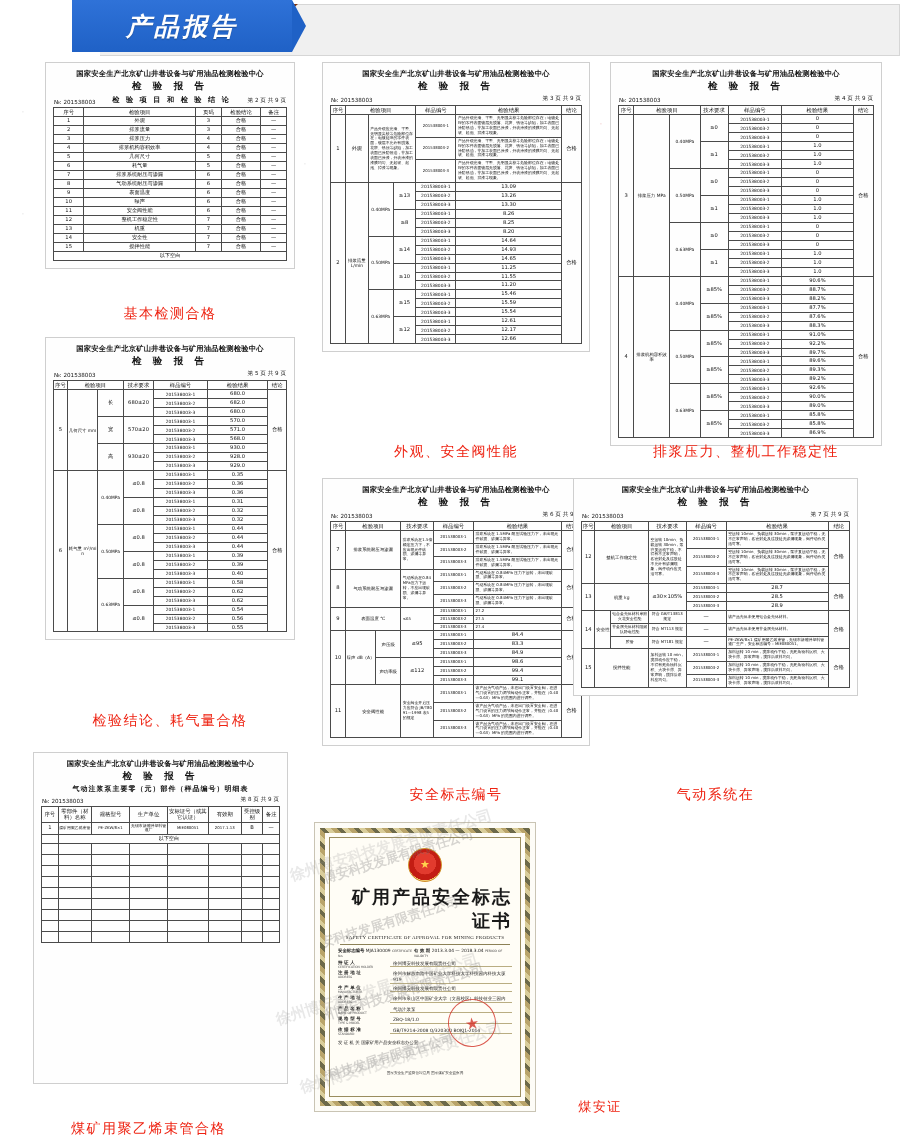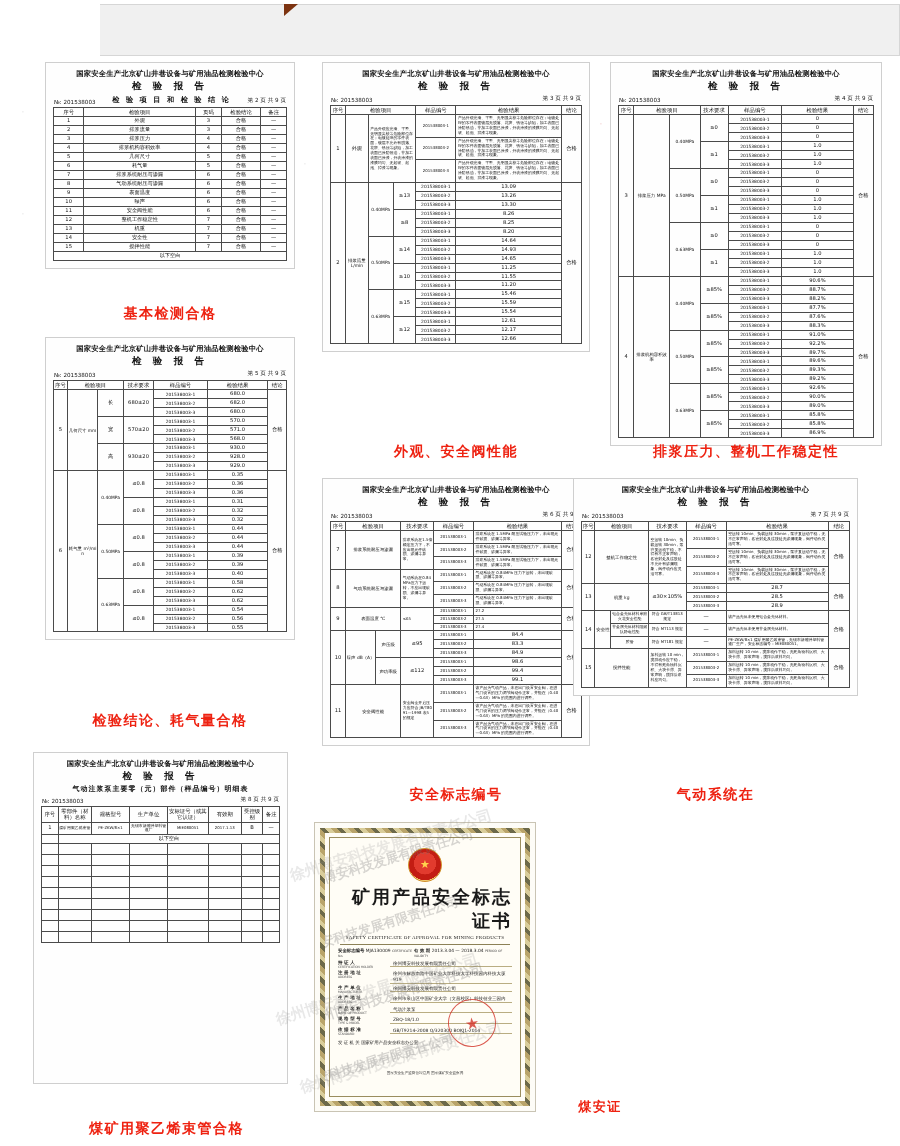--- a/index.html
+++ b/index.html
@@ -72,21 +72,21 @@
     padding:1px 0.5px; font-weight:normal; word-break:break-all;
   }
   table.rep th{ font-size:5.4px; }
   .tleft{ text-align:left !important; padding-left:1.5px !important; }
   .tiny{ font-size:4.4px; line-height:1.2; }
   .xtiny{ font-size:3.9px; line-height:1.25; }
 
   
   .caption{
     position:absolute; text-align:center;
-    color:#ee2211; font-size:14px; font-weight:bold;
+    color:#ee2211; font-size:14px; font-weight:normal;
     letter-spacing:1.5px; white-space:nowrap;
   }
 
   
   .cert-outer{
     position:absolute; background:#fdfcf7;
     border:1px solid #c9c4b4; padding:5px; overflow:hidden;
   }
   .cert-border{
     border:5px solid transparent;
@@ -137,20 +137,23 @@
     font-size:15px; font-weight:bold; transform:rotate(-17deg); pointer-events:none;
   }
   .side-dots{ position:absolute; color:#bbb; font-size:6px; }
 </style>
 </head>
 <body>
 
 <div class="header-wrap">
   <div class="ribbon-bg"></div>
   <div class="ribbon-tail"></div>
+  <div class="ribbon">
+    <span class="ribbon-title">产品报告</span>
+  </div>
 </div>
 
 <div class="side-dots" style="left:22px; top:108px;">·</div>
 <div class="side-dots" style="left:22px; top:210px;">·</div>
 <div class="side-dots" style="left:304px; top:160px;">·</div>
 <div class="side-dots" style="left:600px; top:120px; color:#d88;">·</div>
 
 <div class="doc" id="doc1" style="left:45px; top:62px; width:250px;">
   <div class="sheet">
     <div class="doc-head">
@@ -1175,21 +1178,21 @@
             <td style="height: 11px;"></td>
             <td style="height: 11px;"></td>
             <td style="height: 11px;"></td>
             <td style="height: 11px;"></td>
             <td style="height: 11px;"></td>
           </tr>
         </tbody>
     </table>
   </div>
 </div>
-<div class="caption" style="left:24px; top:1120px; width:285px;text-align:center;">煤矿用聚乙烯束管合格</div>
+<div class="caption" style="left:6px; top:1120px; width:285px;text-align:center;">煤矿用聚乙烯束管合格</div>
 
 <div class="cert-outer" style="left:314px; top:822px; width:222px; height:290px;">
   <div class="cert-border">
     <div class="cert-inner">
       <div class="emblem">
           <span class="star">★</span>
         </div>
       <div class="cert-cn-title">矿用产品安全标志证书</div>
       <div class="cert-en-title">SAFETY CERTIFICATE OF APPROVAL FOR MINING PRODUCTS</div>
       <div class="cert-rule"></div>

